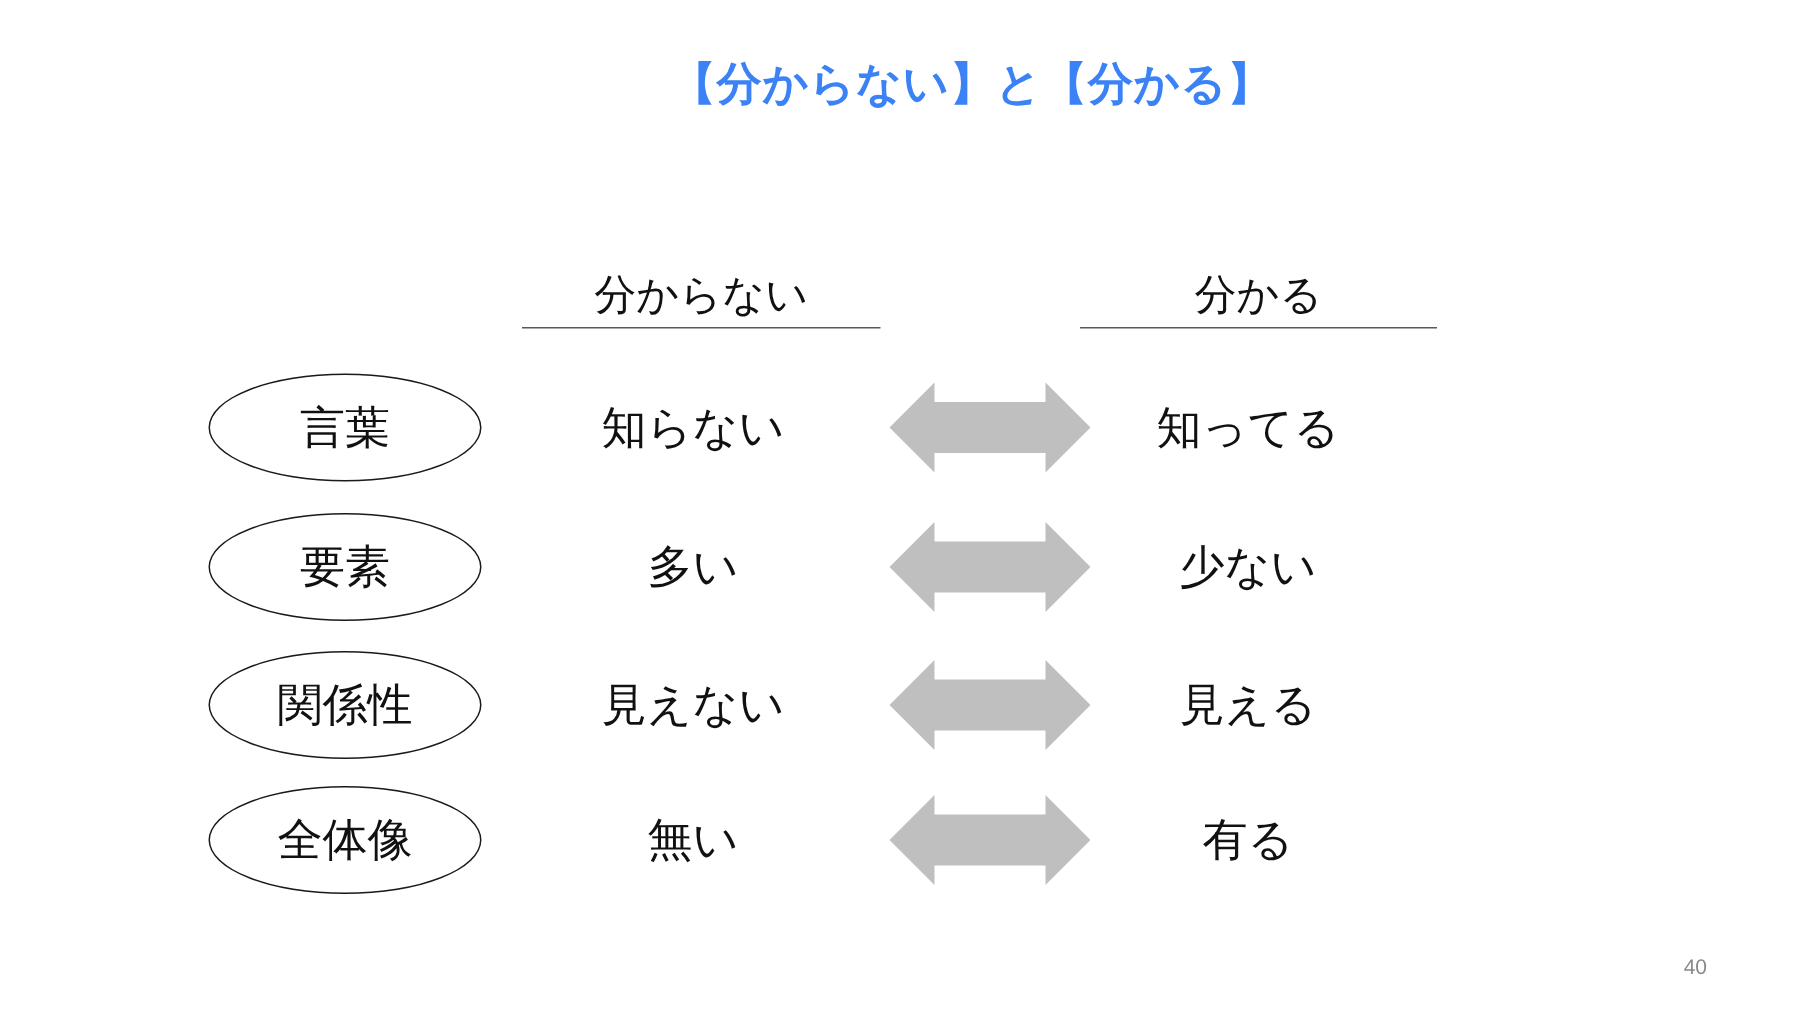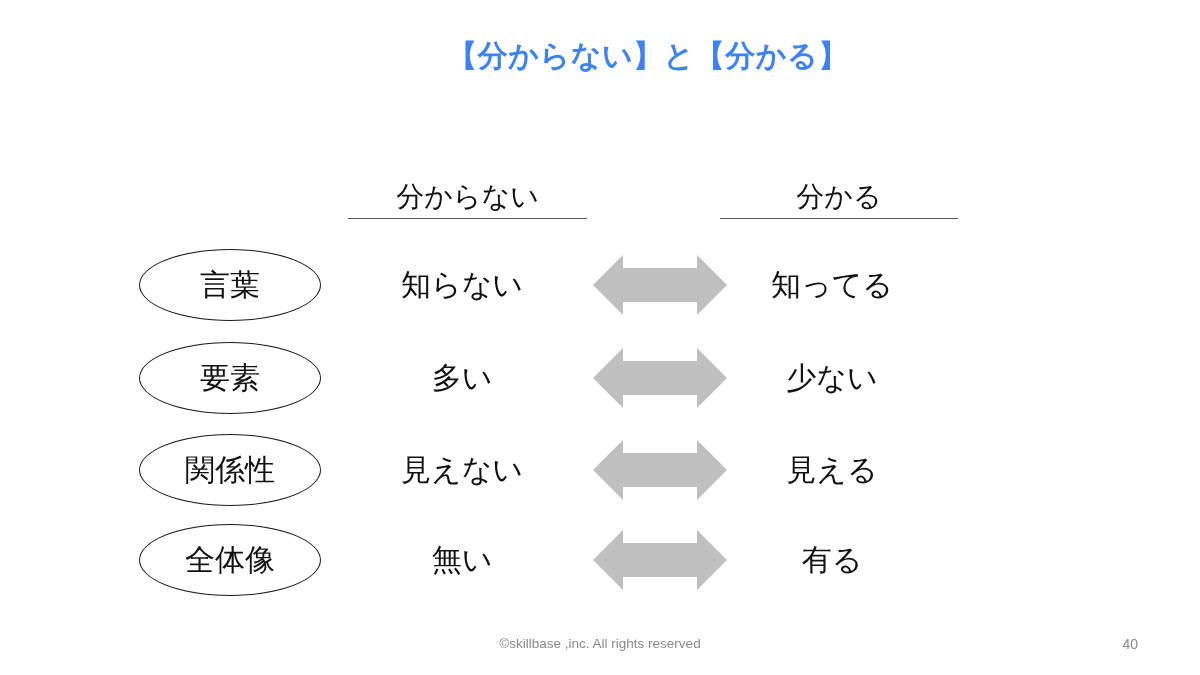--- a/index.html
+++ b/index.html
@@ -153,16 +153,15 @@
     <div class="oval">
       <span>関係性</span>
     </div>
     <div class="val left">見えない</div>
     <svg class="arrow" viewBox="0 0 134 60" preserveAspectRatio="none">
       <polygon points="0,30 30,0 30,13 104,13 104,0 134,30 104,60 104,47 30,47 30,60"></polygon>
     </svg>
     <div class="val right">見える</div>
   </div>
 
-  <div class="footer-copyright">©skillbase ,inc. All rights reserved</div>
   <div class="page-number">40</div>
 
 </div>
 
 </body></html>

